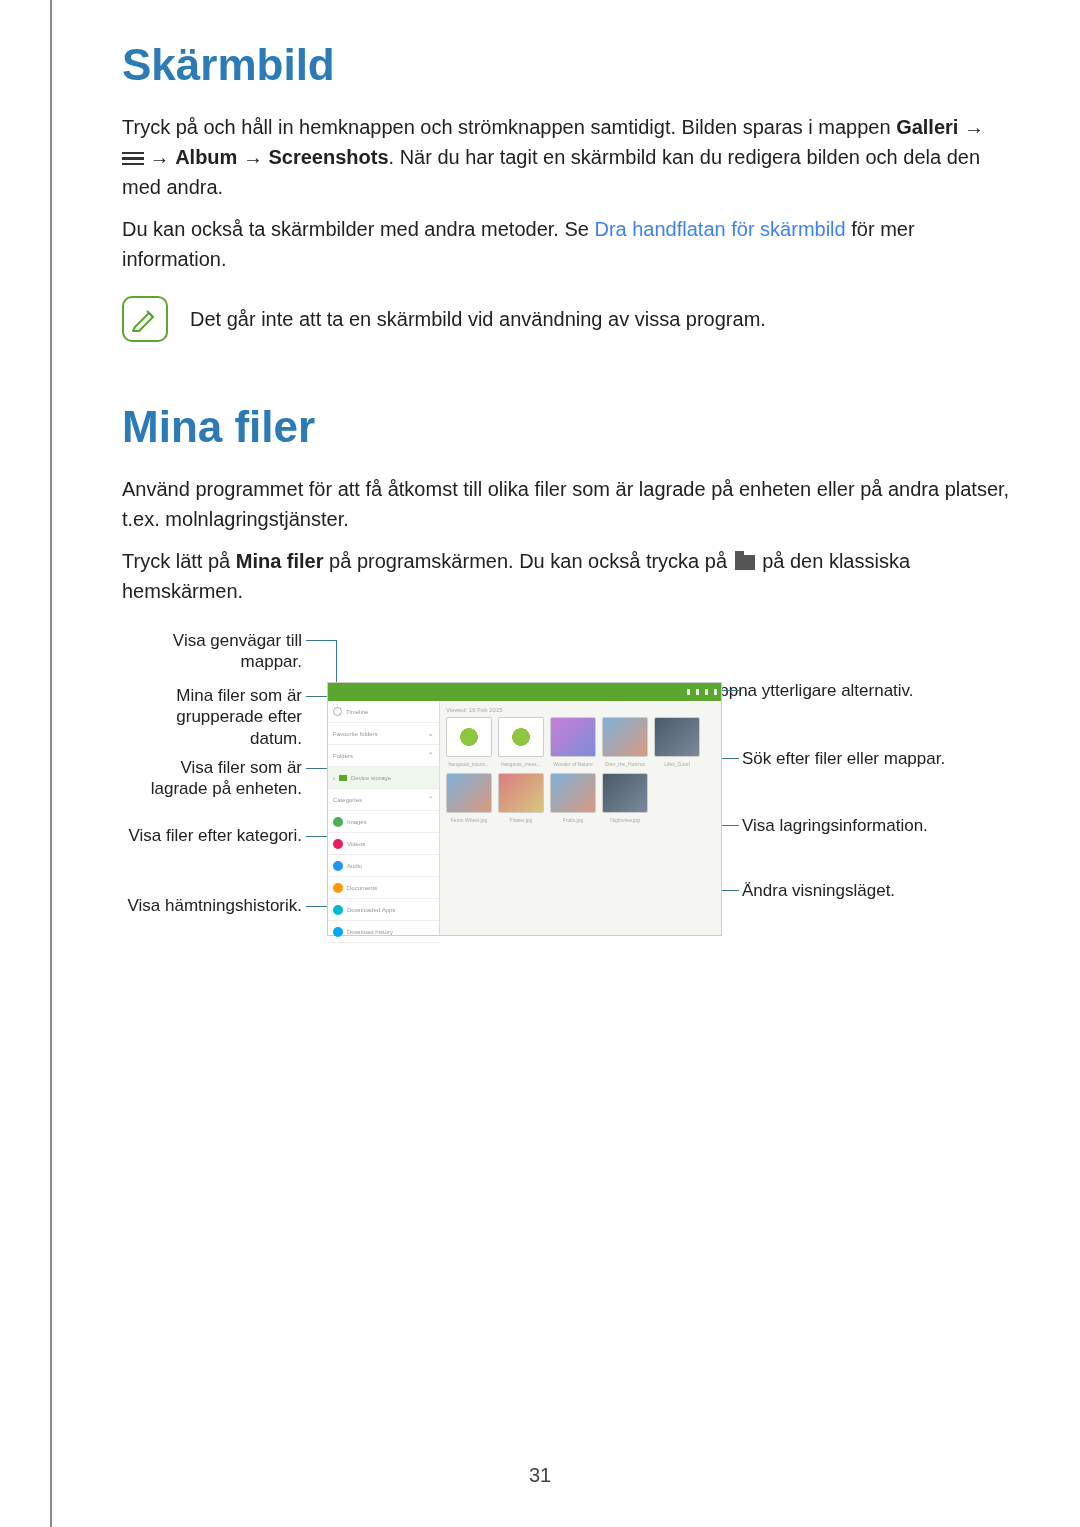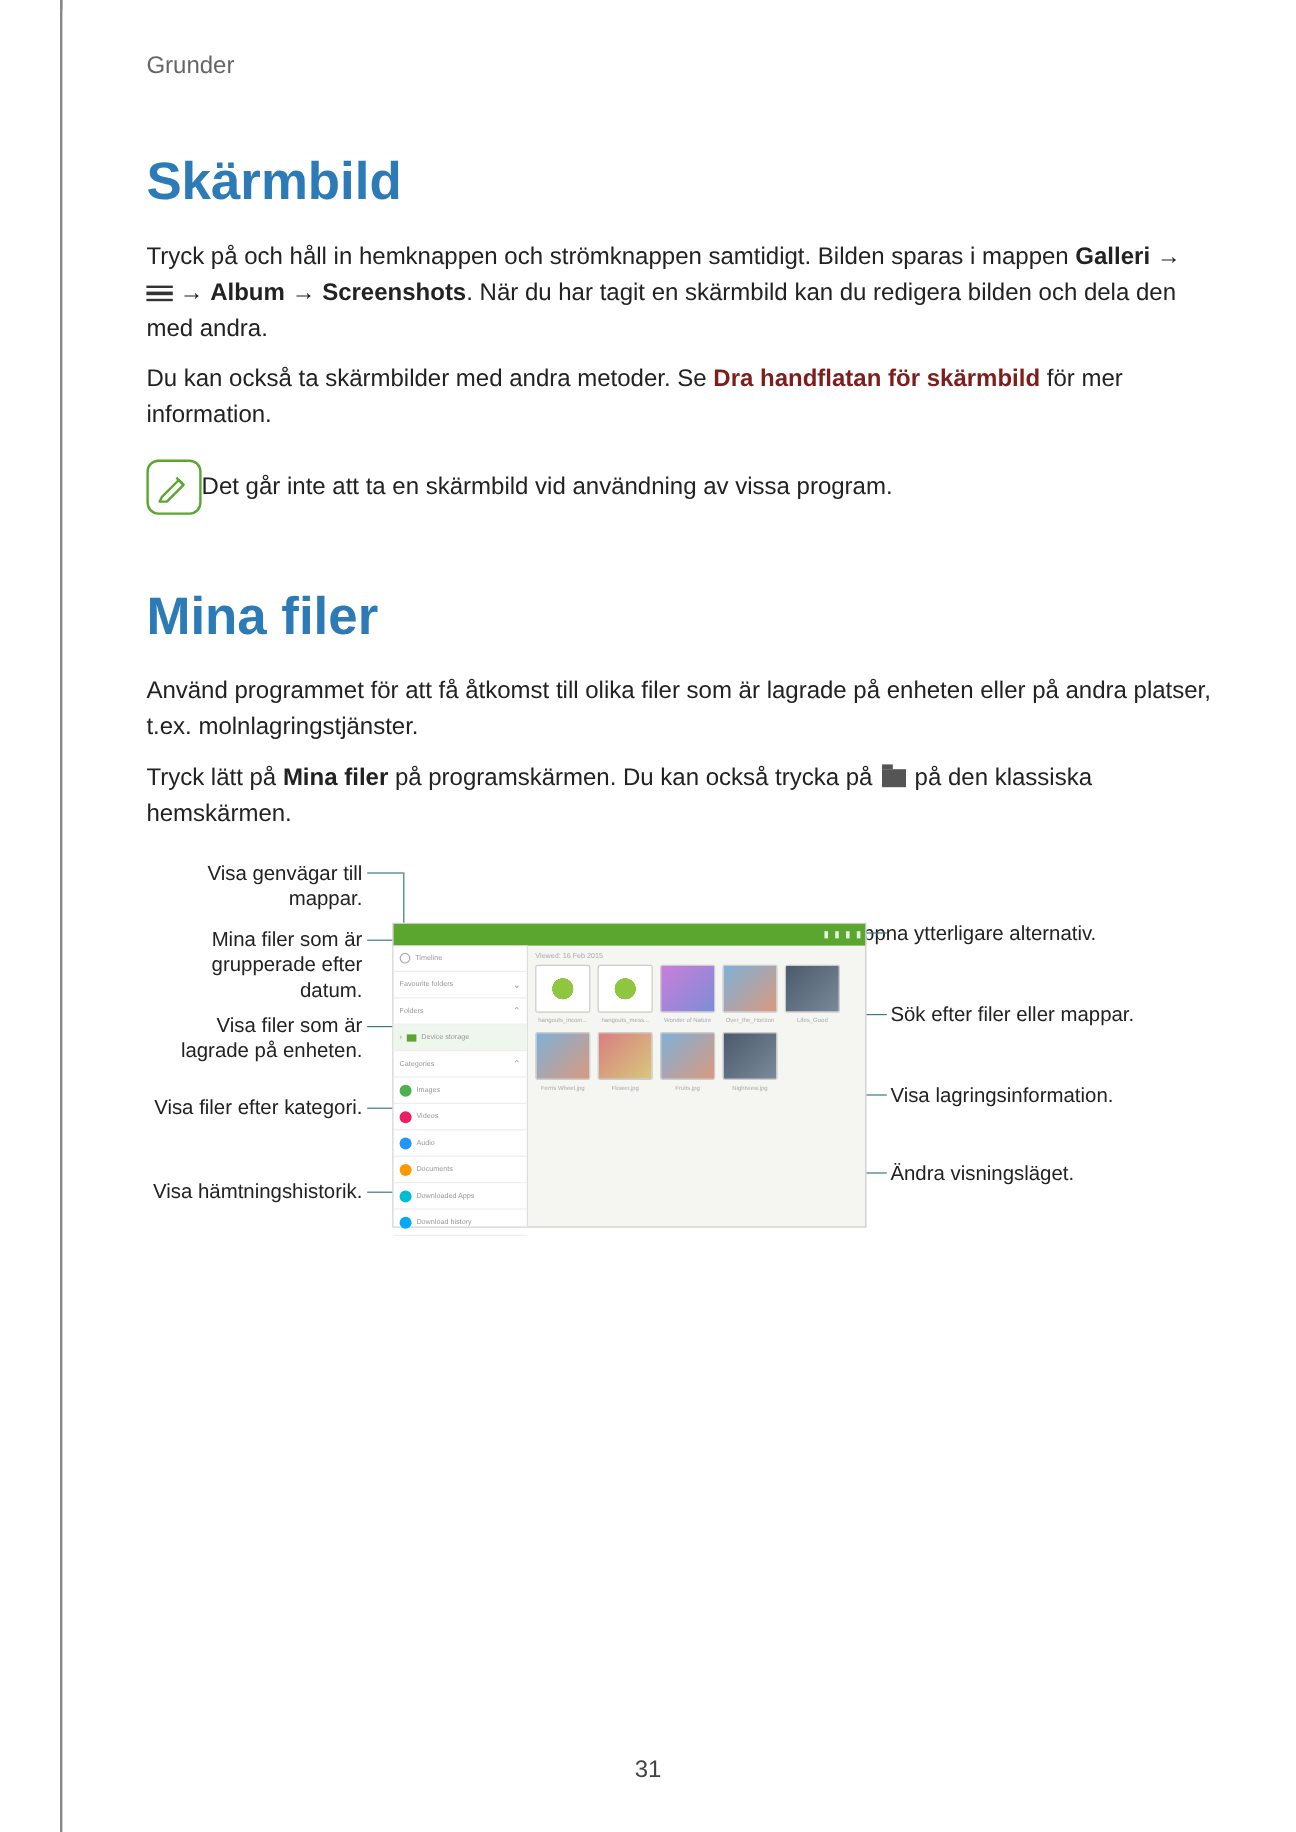--- a/index.html
+++ b/index.html
@@ -36,24 +36,25 @@
     font-size: 44px;
     color: #2c7bb6;
     font-weight: bold;
     margin-bottom: 22px;
   }
   p {
     font-size: 20px;
     line-height: 1.5;
     margin-bottom: 12px;
   }
-  .link { color: #7f1d1d; font-weight: bold; }
+  .link { color: #3b82f6; }
   .note-row {
     display: flex;
     align-items: center;
+    gap: 22px;
     margin-top: 22px;
     margin-bottom: 60px;
   }
   .note-icon {
     width: 46px;
     height: 46px;
     border: 2px solid #5aa62e;
     border-radius: 10px;
     display: flex;
     align-items: center;
@@ -187,21 +188,20 @@
     width: 22px;
     vertical-align: middle;
   }
   .hamburger span { display: block; height: 2.5px; background: #333; margin: 3px 0; }
 </style>
 </head>
 <body>
 
 <div class="page">
   <div class="tick"></div>
-  <div class="breadcrumb">Grunder</div>
 
   <h1>Skärmbild</h1>
 
 
   <p>
     <span>Tryck på och håll in hemknappen och strömknappen samtidigt. Bilden sparas i mappen </span><b>Galleri</b><span> → </span><span class="hamburger"><span></span><span></span><span></span></span><span> → </span><b>Album</b><span> → </span><b>Screenshots</b><span>. När du har tagit en skärmbild kan du redigera bilden och dela den med andra.</span>
   </p>
 
   <p>
     <span>Du kan också ta skärmbilder med andra metoder. Se </span><span class="link">Dra handflatan för skärmbild</span><span> för mer information.</span>

